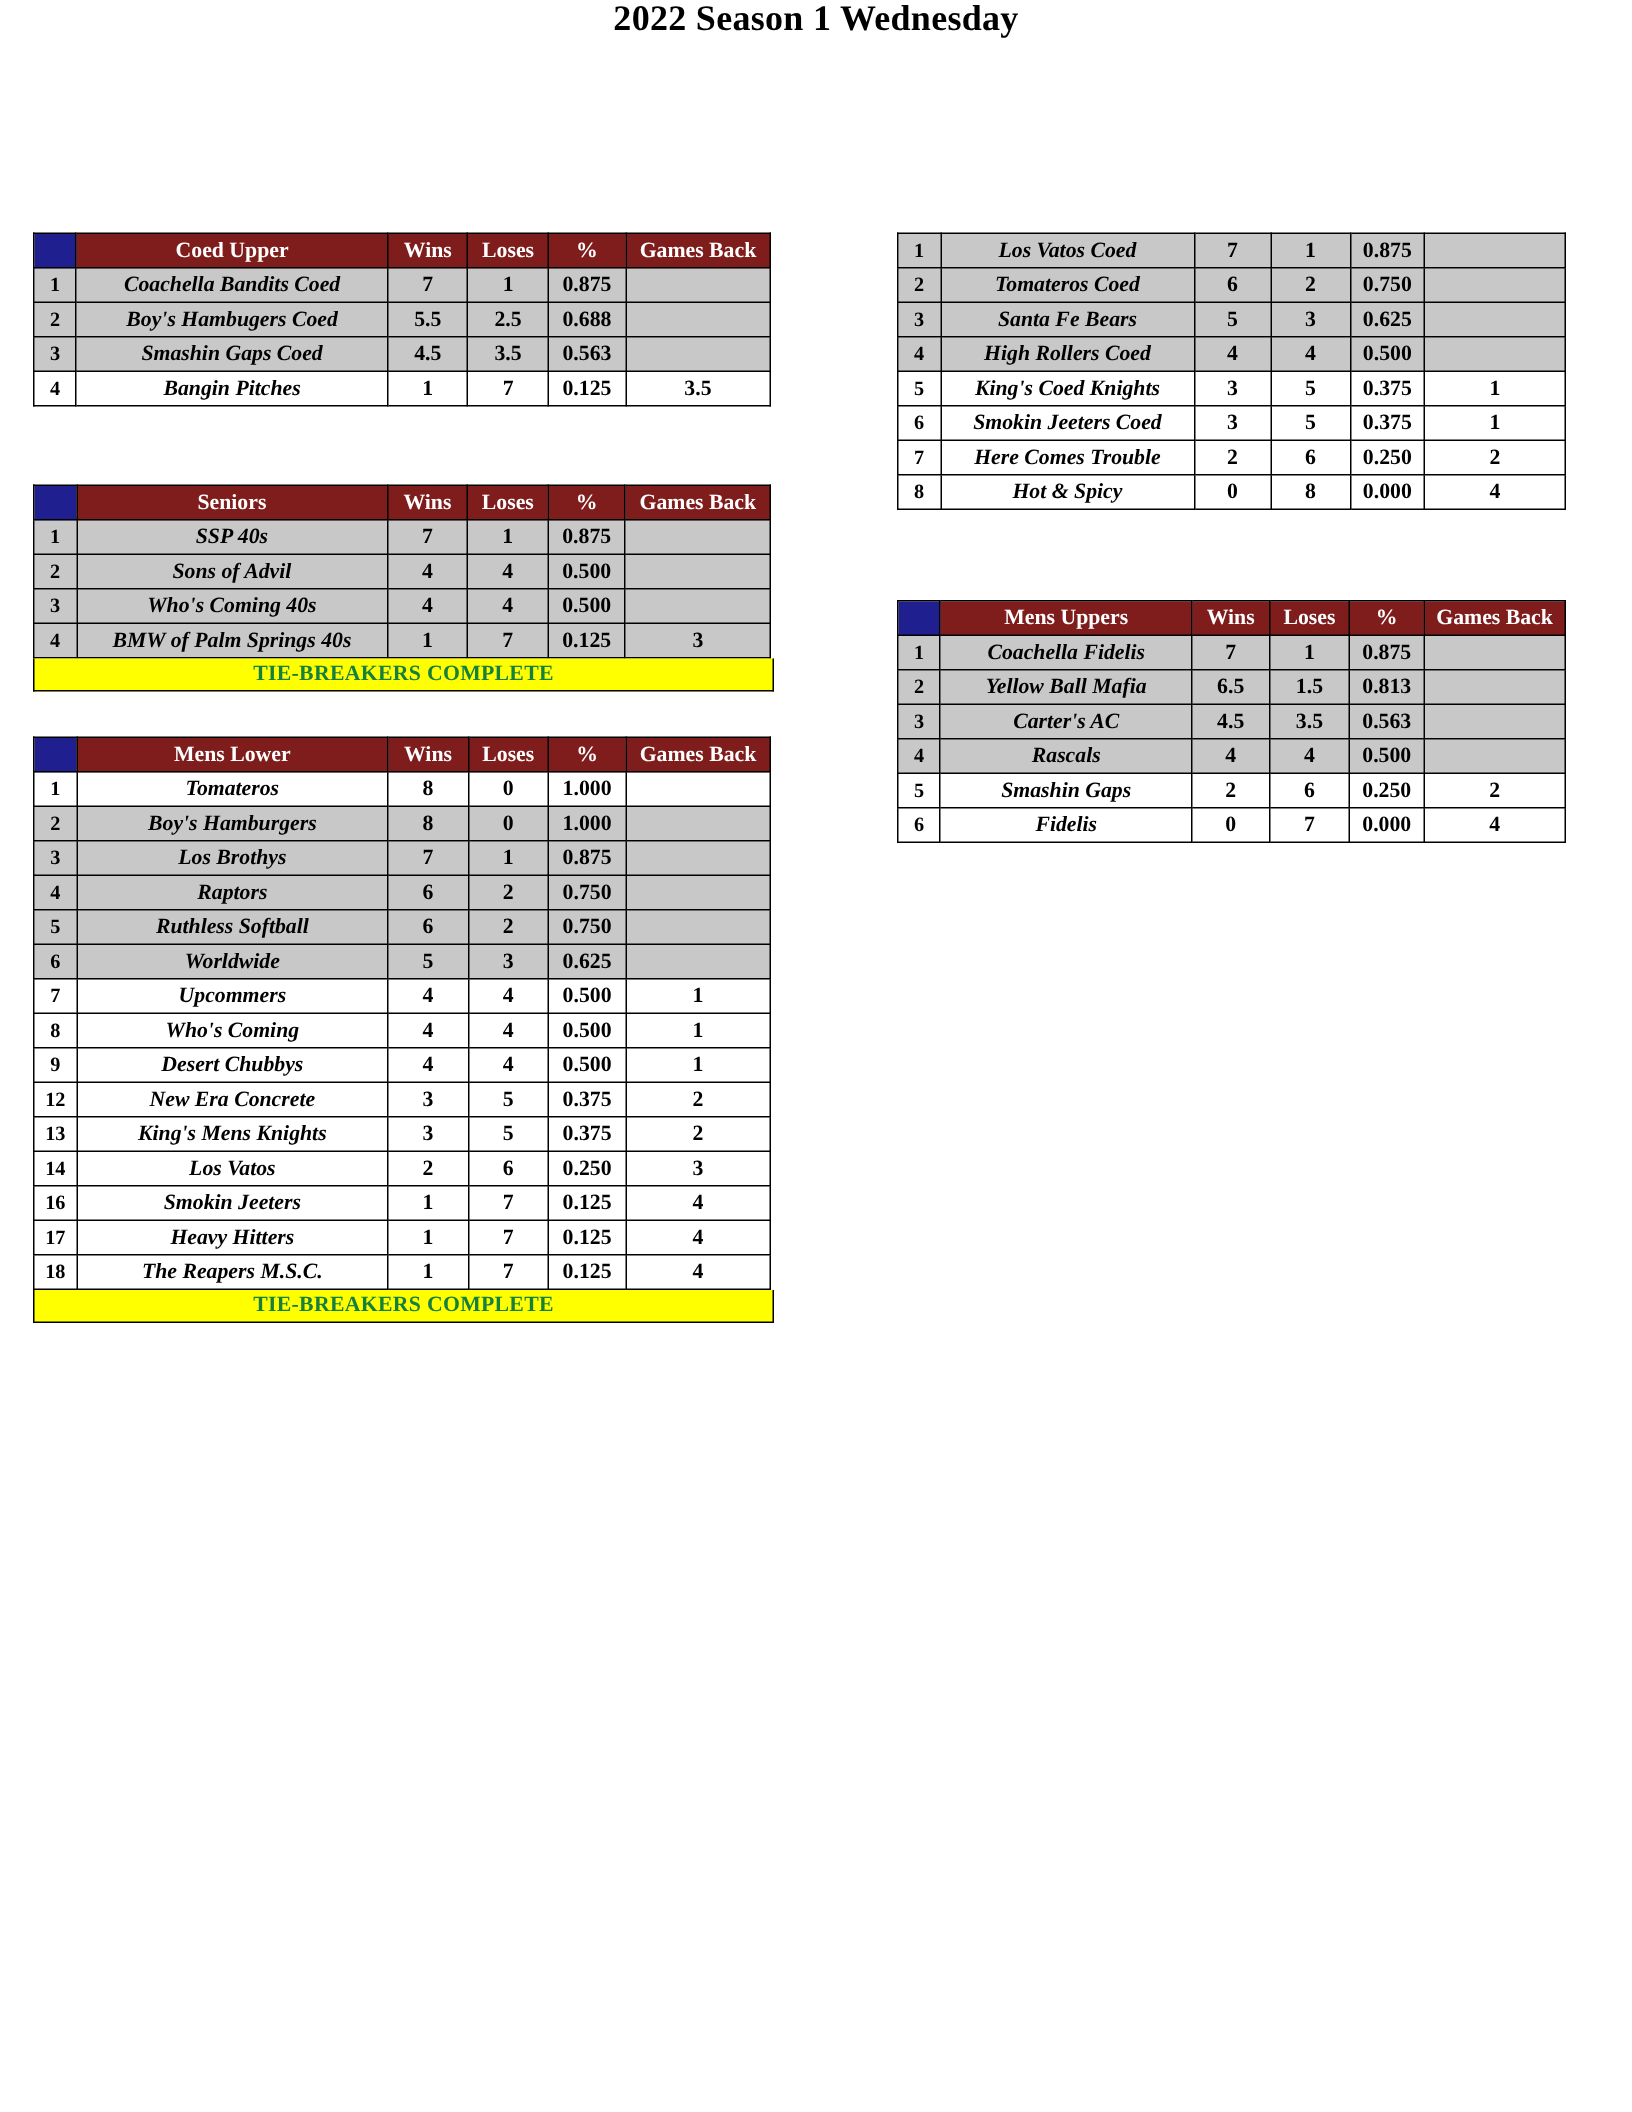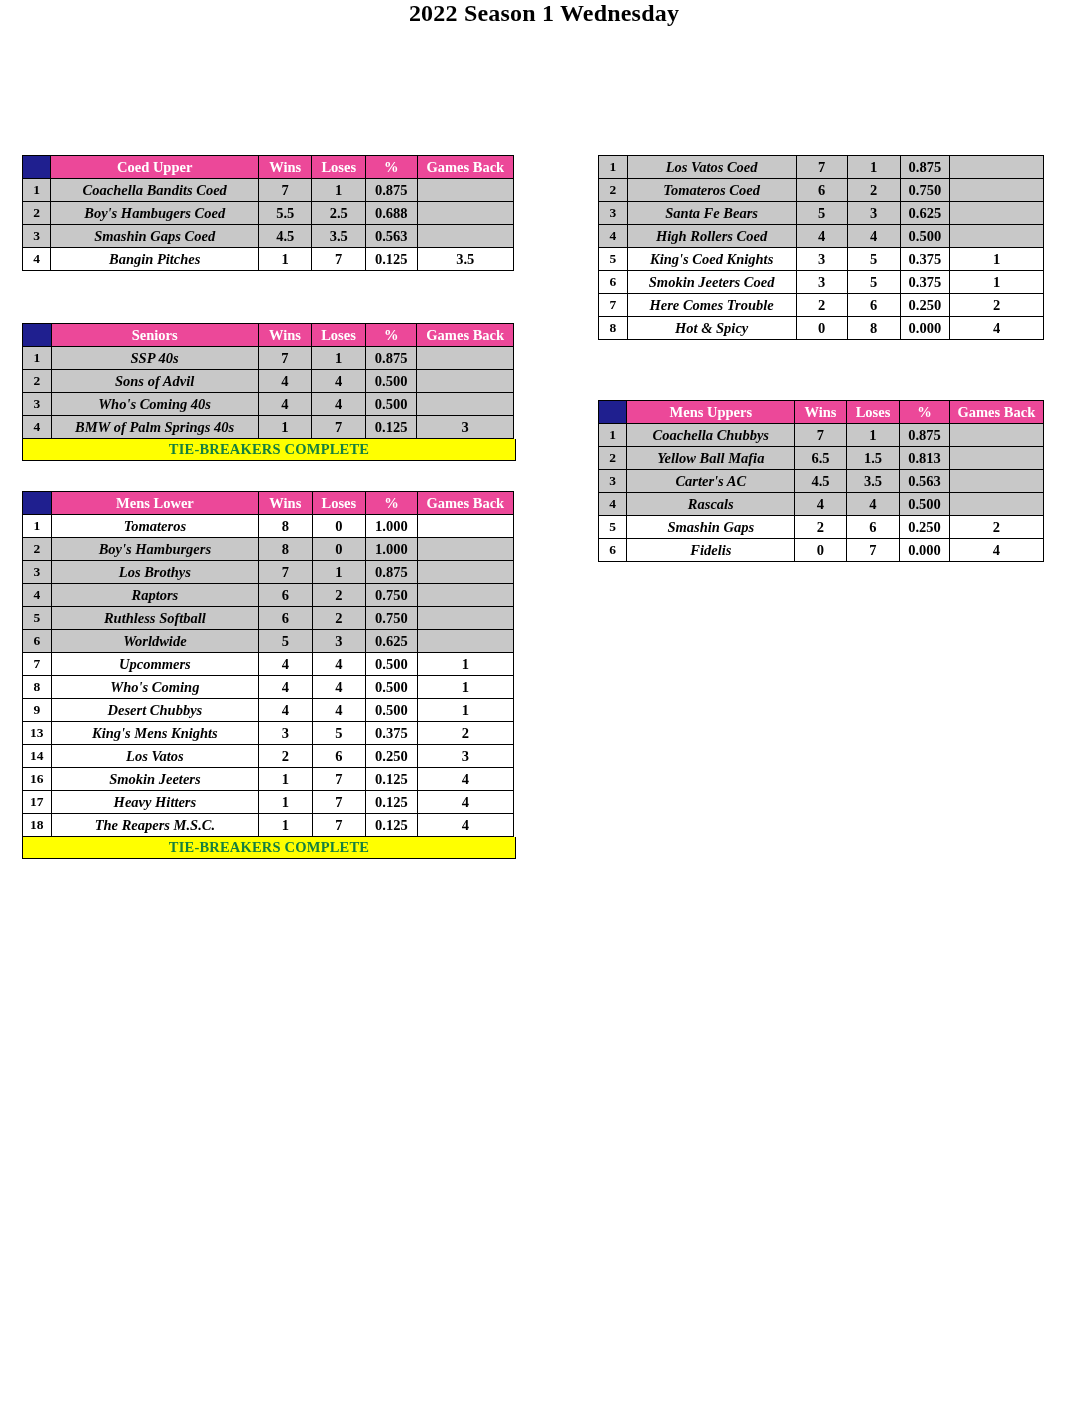--- a/index.html
+++ b/index.html
@@ -39,21 +39,21 @@
     font-size: 14.5px;
   }
   table.standings td, table.standings th {
     border: 1px solid #000000;
     padding: 1px 3px;
     height: 20px;
     font-weight: bold;
     line-height: 1.15;
   }
   .hdr td {
-    background: #ec4899;
+    background: #7f1d1d;
     color: #ffffff;
     text-align: center;
     font-weight: bold;
     font-size: 14.5px;
   }
   .hdr td.hdr-rank {
     background: #1f1f8f;
   }
   tr.row td {
     background: #c8c8c8;
@@ -306,20 +306,28 @@
       </tr>
       <tr class="row white">
         <td class="rank">9</td>
         <td class="team">Desert Chubbys</td>
         <td class="num">4</td>
         <td class="num">4</td>
         <td class="num">0.500</td>
         <td class="num">1</td>
       </tr>
       <tr class="row white">
+        <td class="rank">12</td>
+        <td class="team">New Era Concrete</td>
+        <td class="num">3</td>
+        <td class="num">5</td>
+        <td class="num">0.375</td>
+        <td class="num">2</td>
+      </tr>
+      <tr class="row white">
         <td class="rank">13</td>
         <td class="team">King's Mens Knights</td>
         <td class="num">3</td>
         <td class="num">5</td>
         <td class="num">0.375</td>
         <td class="num">2</td>
       </tr>
       <tr class="row white">
         <td class="rank">14</td>
         <td class="team">Los Vatos</td>
@@ -452,21 +460,21 @@
       <tr class="hdr">
         <td class="hdr-rank"></td>
         <td>Mens Uppers</td>
         <td>Wins</td>
         <td>Loses</td>
         <td>%</td>
         <td>Games Back</td>
       </tr>
       <tr class="row">
         <td class="rank">1</td>
-        <td class="team">Coachella Chubbys</td>
+        <td class="team">Coachella Fidelis</td>
         <td class="num">7</td>
         <td class="num">1</td>
         <td class="num">0.875</td>
         <td class="num"></td>
       </tr>
       <tr class="row">
         <td class="rank">2</td>
         <td class="team">Yellow Ball Mafia</td>
         <td class="num">6.5</td>
         <td class="num">1.5</td>

